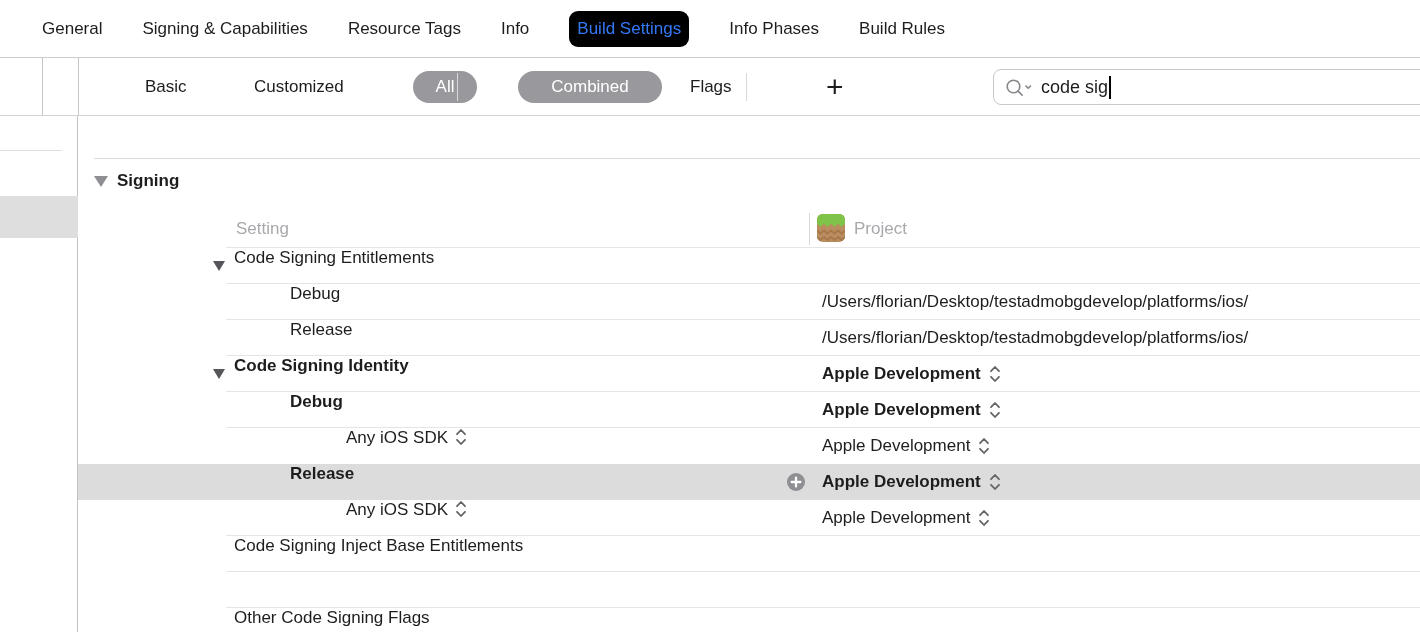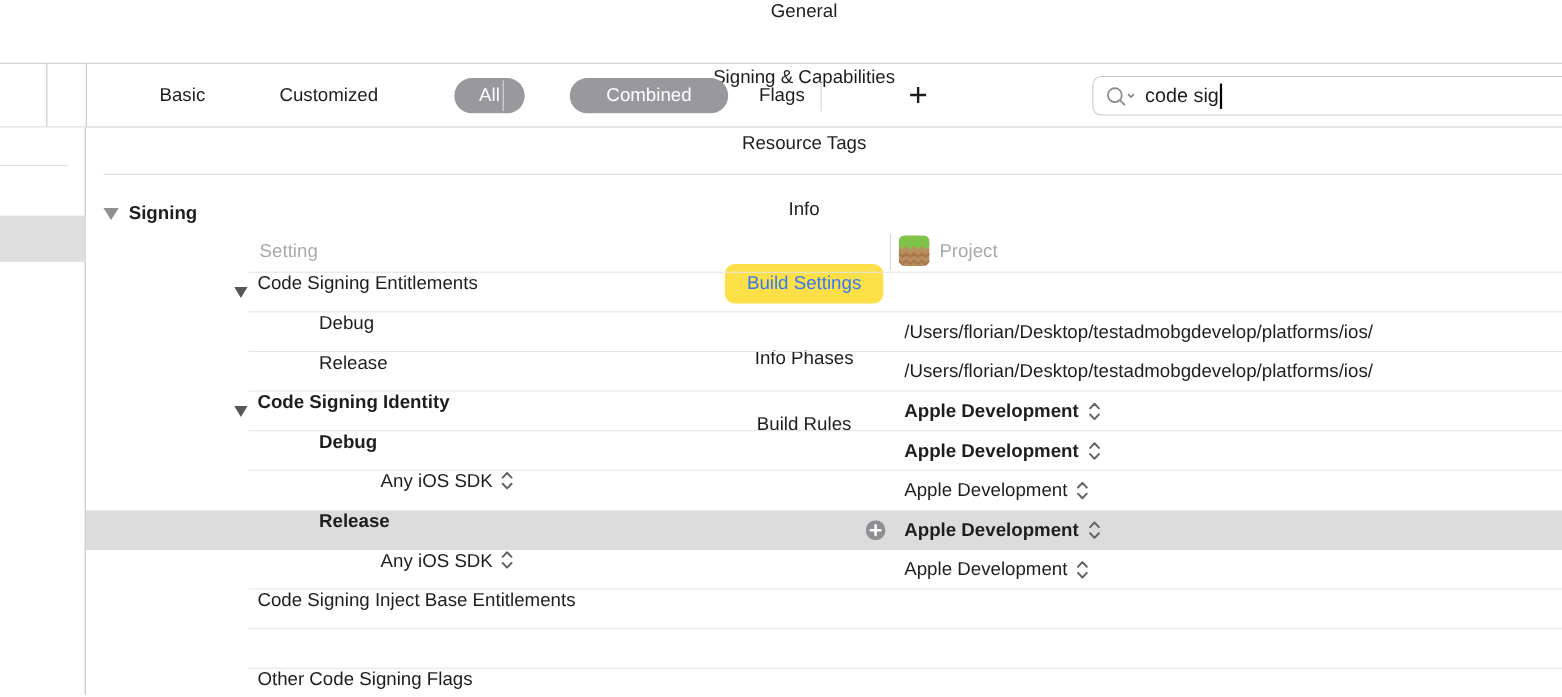--- a/index.html
+++ b/index.html
@@ -1,23 +1,23 @@
 <!DOCTYPE html>
 <html><head>
 <meta charset="utf-8">
 <style>
   * { margin:0; padding:0; box-sizing:border-box; }
   html,body { width:1420px; height:634px; overflow:hidden; background:#ffffff;
     font-family:"Liberation Sans","DejaVu Sans",sans-serif; color:#1d1d1f; }
 
   
   .tabbar { position:relative; height:58px; border-bottom:1px solid #cdcdcd;
-    display:flex; align-items:center; gap:40px; padding-left:42px; font-size:17px;flex-direction:column; }
+    display:flex; align-items:center; gap:40px; padding-left:42px; font-size:17px; }
   .tab { white-space:nowrap; cursor:default; }
-  .tab.selected { background:#fde047; color:#3478f6; padding:8px 20px; border-radius:9px; }
+  .tab.selected { background:#000000; color:#3478f6; padding:8px 8px; border-radius:9px; }
 
   
   .toolbar { position:relative; height:58px; border-bottom:1px solid #d2d2d2; font-size:17px; }
   .toolbar .vseg { position:absolute; top:0; bottom:0; width:1px; background:#c6c6c6; }
   .titem { position:absolute; top:50%; transform:translateY(-50%); white-space:nowrap;margin-left:40px; }
   .pill { background:#98989d; color:#ffffff; border-radius:16px; padding:6px 0; text-align:center; }
   .pill.all { left:373px; width:64px; }
   .pill.combined { left:478px; width:144px; }
   .tdiv { position:absolute; top:50%; transform:translateY(-50%); width:1px; height:28px; background:#d9d9d9; }
   .plusbtn { font-size:30px; font-weight:300; color:#1d1d1f; line-height:1; }
@@ -29,21 +29,21 @@
 
   
   .content { position:relative; display:flex; height:516px; }
   .sidebar { position:relative; width:78px; border-right:1px solid #c2c2c2; background:#ffffff; flex:none; }
   .sidebar .hline { position:absolute; top:34px; left:0; width:62px; height:1px; background:#e0e0e0; }
   .sidebar .selblock { position:absolute; top:80px; left:0; width:78px; height:42px; background:#dedede; }
 
   .main { position:relative; flex:1; overflow:hidden; }
   .main .topline { position:absolute; top:42px; left:16px; right:0; height:1px; background:#dadada; }
 
-  .section-head { position:absolute; top:55px; left:16px; display:flex; align-items:center; gap:9px;margin-top:13px; }
+  .section-head { position:absolute; top:55px; left:16px; display:flex; align-items:center; gap:9px; }
   .section-head .tri { width:0; height:0; border-left:7px solid transparent; border-right:7px solid transparent;
     border-top:11px solid #8e8e93; }
   .section-head .stitle { font-size:17px; font-weight:700; }
 
   .colheader { position:absolute; top:94px; left:0; right:0; height:38px; }
   .colheader .htext { position:absolute; top:50%; transform:translateY(-50%); font-size:17px; color:#a9a9ad; }
   .colheader .setting { left:158px; }
   .colheader .project { left:776px; }
   .colheader .hdiv { position:absolute; left:731px; top:3px; height:32px; width:1px; background:#d8d8d8; }
   .colheader .picon { position:absolute; left:739px; top:4px; }

